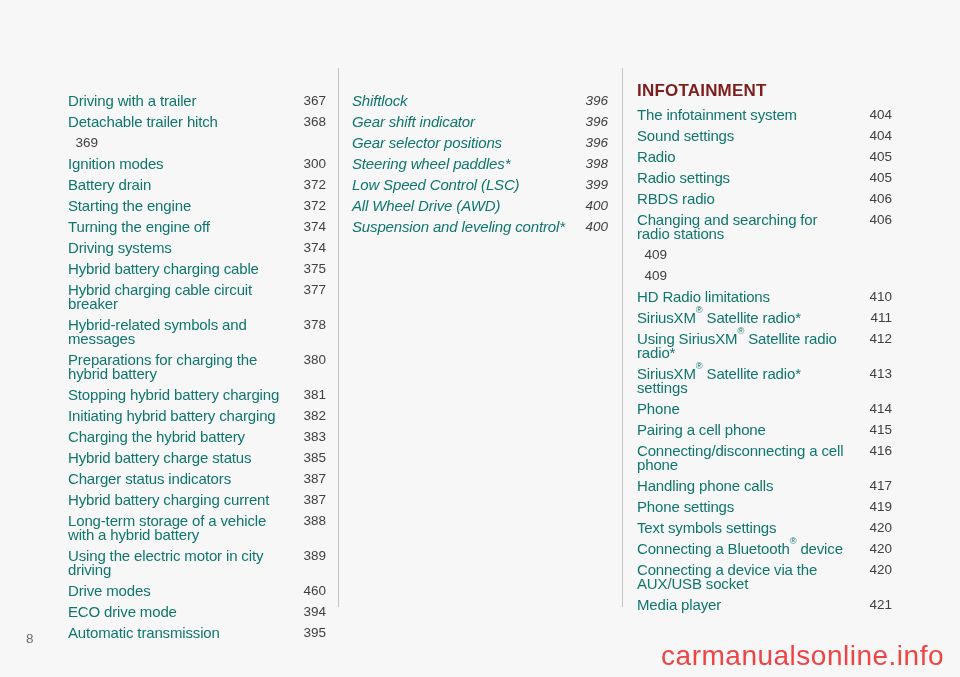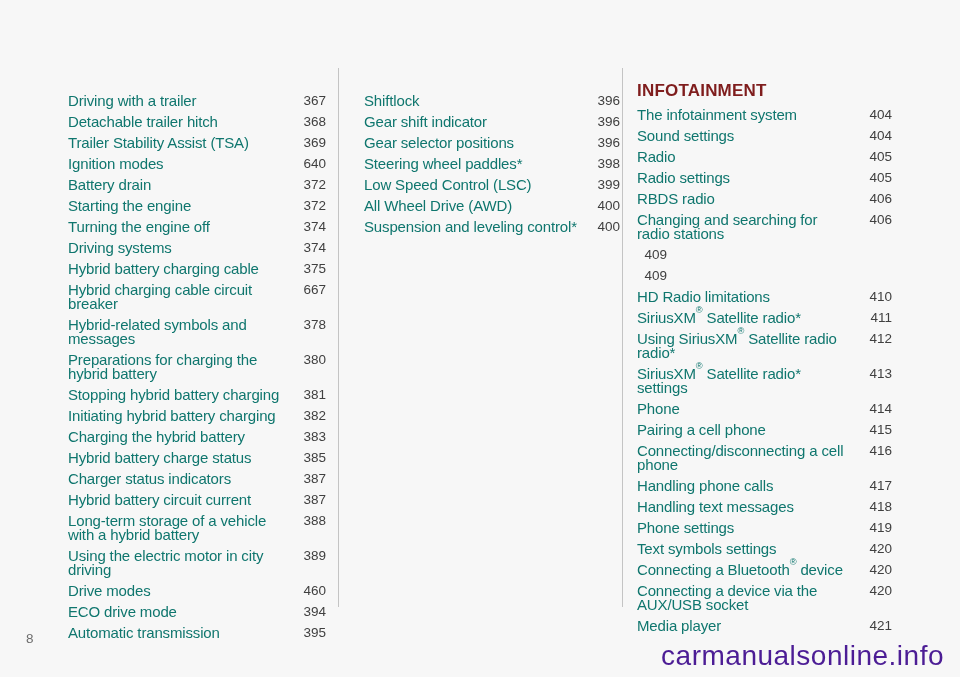--- a/index.html
+++ b/index.html
@@ -15,21 +15,21 @@
     position: absolute;
     top: 68px;
     width: 1px;
     height: 539px;
     background: #c4c4c4;
   }
   #divider-1 { left: 338px; }
   #divider-2 { left: 622px; }
   .col { position: absolute; top: 94px; }
   #col-1 { left: 68px;  width: 258px; }
-  #col-2 { left: 364px; width: 256px; }
+  #col-2 { left: 352px; width: 256px; font-style: italic; }
   #col-3 { left: 637px; width: 255px; top: 71px; }
   .section-heading {
     margin: 10px 0 8px 0;
     font-size: 17px;
     line-height: 19px;
     font-weight: 700;
     color: #7f1d1d;
     letter-spacing: 0.2px;
   }
   .toc-row { display: flex; align-items: flex-start; margin-bottom: 7px; }
@@ -54,21 +54,21 @@
     left: 26px;
     top: 631px;
     font-size: 13.5px;
     color: #6e6e6e;
   }
   .watermark {
     position: absolute;
     right: 16px;
     bottom: 5px;
     font-size: 28px;
-    color: #4c1d95;
+    color: #ef4444;
     letter-spacing: 0.5px;
   }
 </style>
 </head>
 <body>
 
 <div class="page">
 
   <div class="divider" id="divider-1"></div>
   <div class="divider" id="divider-2"></div>
@@ -76,26 +76,25 @@
   <div class="col" id="col-1">
       <div class="toc-row">
         <span class="toc-label">Driving with a trailer</span>
         <span class="toc-page">367</span>
       </div>
       <div class="toc-row">
         <span class="toc-label">Detachable trailer hitch</span>
         <span class="toc-page">368</span>
       </div>
       <div class="toc-row">
-        <span class="toc-label">Trailer Stability Assist (TSA)</span>
         <span class="toc-page">369</span>
       </div>
       <div class="toc-row">
         <span class="toc-label">Ignition modes</span>
-        <span class="toc-page">640</span>
+        <span class="toc-page">300</span>
       </div>
       <div class="toc-row">
         <span class="toc-label">Battery drain</span>
         <span class="toc-page">372</span>
       </div>
       <div class="toc-row">
         <span class="toc-label">Starting the engine</span>
         <span class="toc-page">372</span>
       </div>
       <div class="toc-row">
@@ -105,21 +104,21 @@
       <div class="toc-row">
         <span class="toc-label">Driving systems</span>
         <span class="toc-page">374</span>
       </div>
       <div class="toc-row">
         <span class="toc-label">Hybrid battery charging cable</span>
         <span class="toc-page">375</span>
       </div>
       <div class="toc-row">
         <span class="toc-label">Hybrid charging cable circuit breaker</span>
-        <span class="toc-page">667</span>
+        <span class="toc-page">377</span>
       </div>
       <div class="toc-row">
         <span class="toc-label">Hybrid-related symbols and messages</span>
         <span class="toc-page">378</span>
       </div>
       <div class="toc-row">
         <span class="toc-label">Preparations for charging the hybrid battery</span>
         <span class="toc-page">380</span>
       </div>
       <div class="toc-row">
@@ -136,21 +135,21 @@
       </div>
       <div class="toc-row">
         <span class="toc-label">Hybrid battery charge status</span>
         <span class="toc-page">385</span>
       </div>
       <div class="toc-row">
         <span class="toc-label">Charger status indicators</span>
         <span class="toc-page">387</span>
       </div>
       <div class="toc-row">
-        <span class="toc-label">Hybrid battery circuit current</span>
+        <span class="toc-label">Hybrid battery charging current</span>
         <span class="toc-page">387</span>
       </div>
       <div class="toc-row">
         <span class="toc-label">Long-term storage of a vehicle with a hybrid battery</span>
         <span class="toc-page">388</span>
       </div>
       <div class="toc-row">
         <span class="toc-label">Using the electric motor in city driving</span>
         <span class="toc-page">389</span>
       </div>
@@ -257,24 +256,20 @@
       </div>
       <div class="toc-row">
         <span class="toc-label">Connecting/disconnecting a cell phone</span>
         <span class="toc-page">416</span>
       </div>
       <div class="toc-row">
         <span class="toc-label">Handling phone calls</span>
         <span class="toc-page">417</span>
       </div>
       <div class="toc-row">
-        <span class="toc-label">Handling text messages</span>
-        <span class="toc-page">418</span>
-      </div>
-      <div class="toc-row">
         <span class="toc-label">Phone settings</span>
         <span class="toc-page">419</span>
       </div>
       <div class="toc-row">
         <span class="toc-label">Text symbols settings</span>
         <span class="toc-page">420</span>
       </div>
       <div class="toc-row">
         <span class="toc-label">Connecting a Bluetooth<sup>®</sup> device</span>
         <span class="toc-page">420</span>

